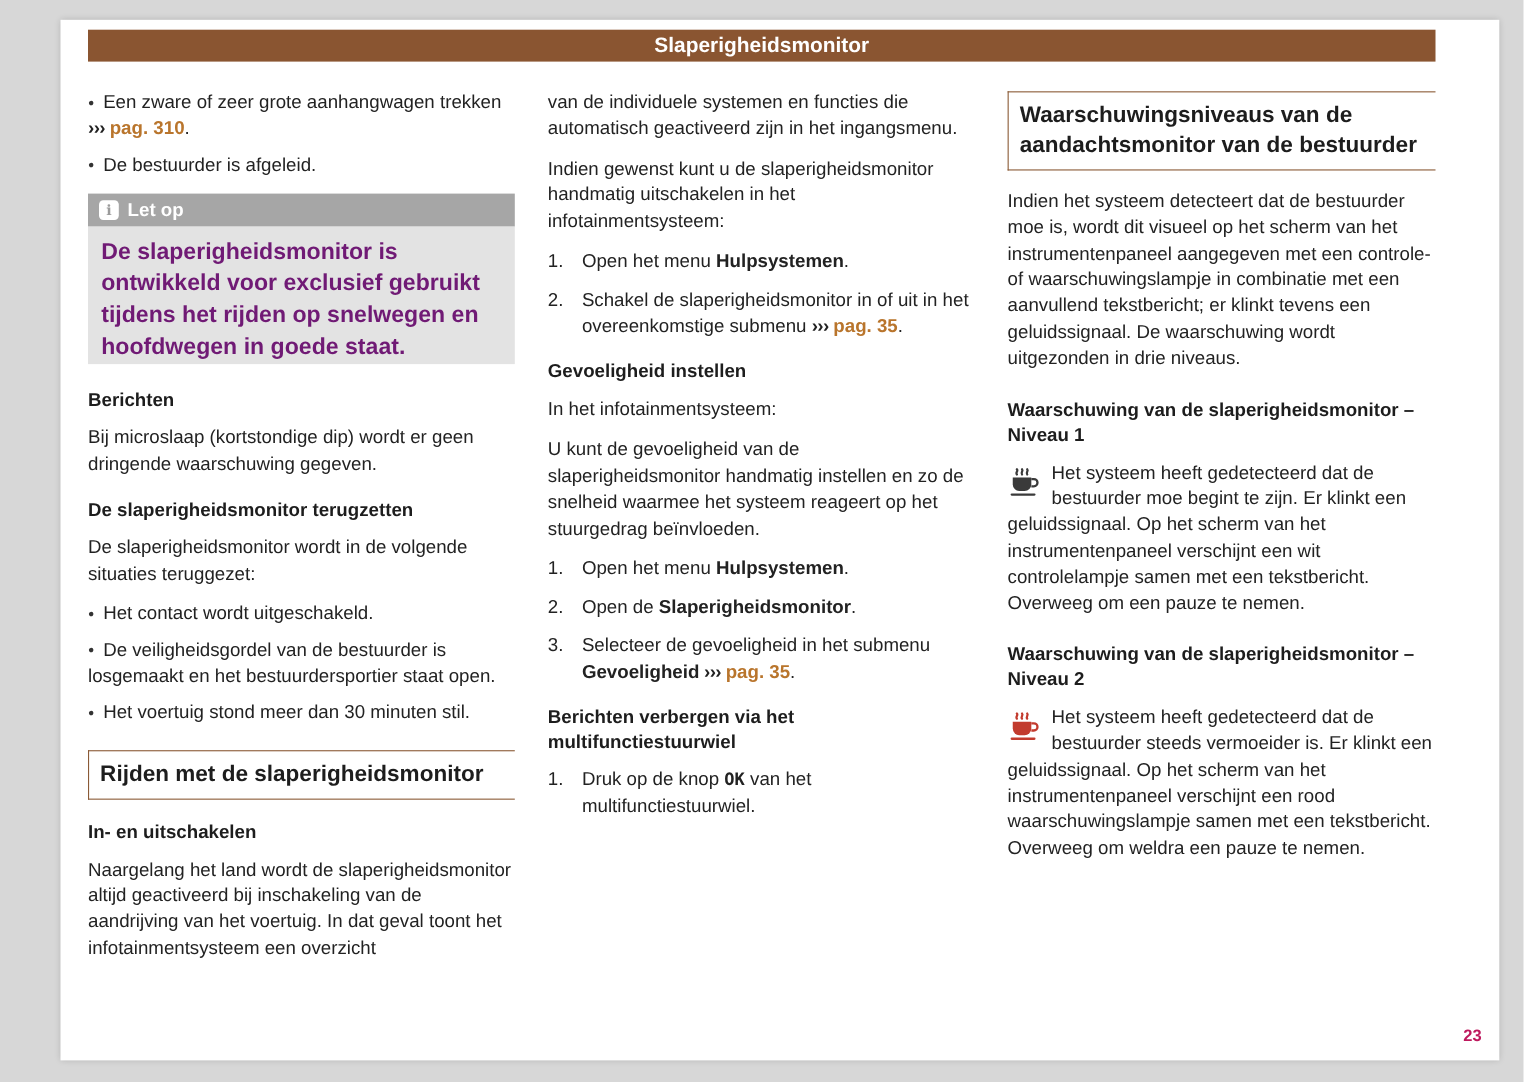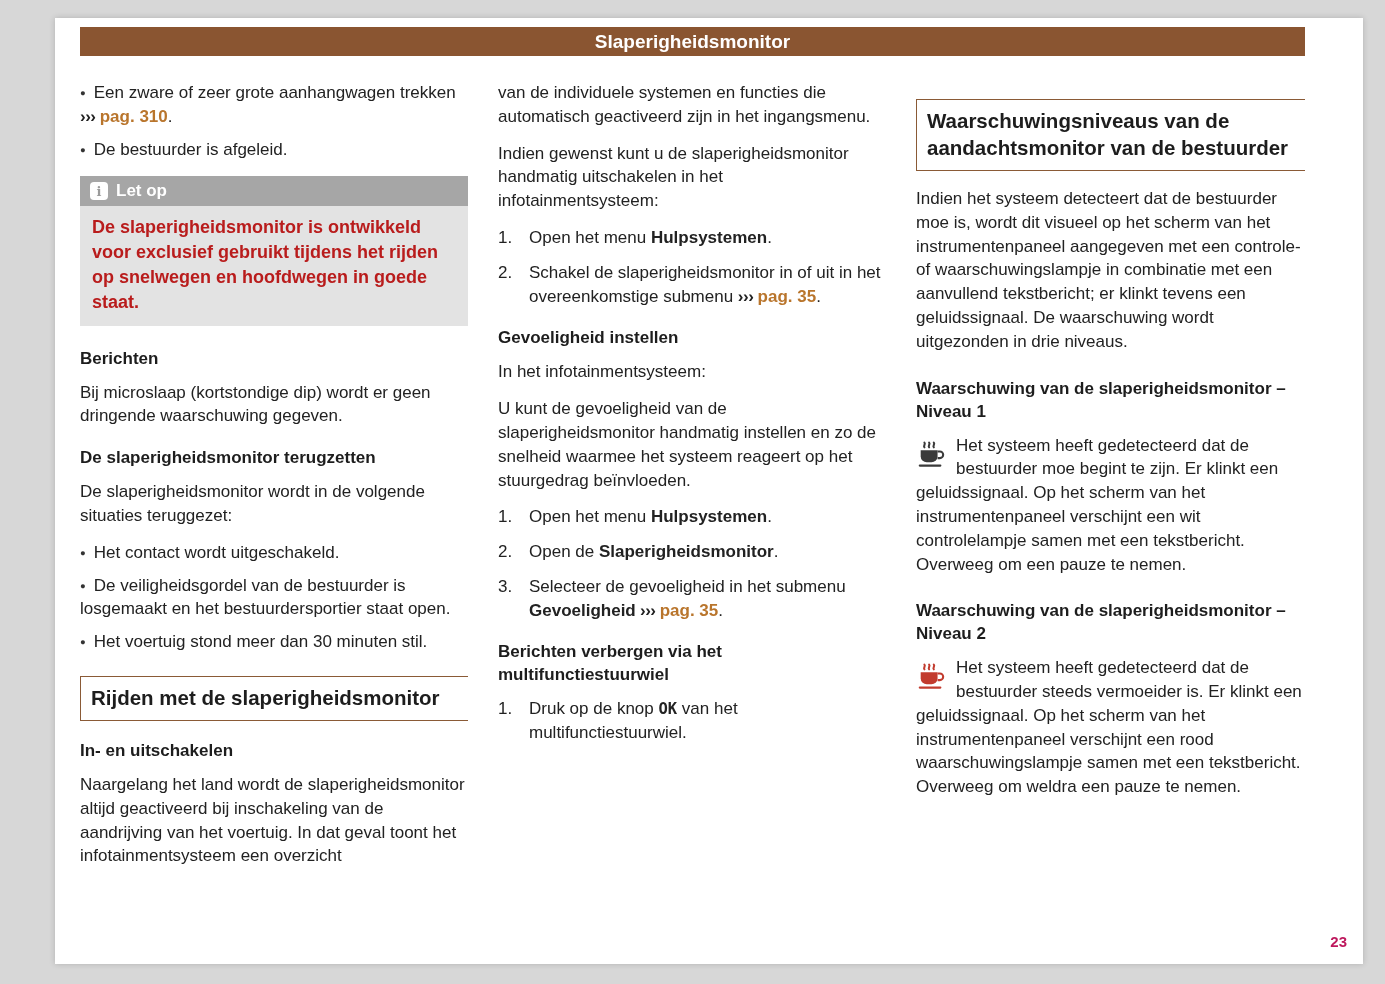--- a/index.html
+++ b/index.html
@@ -10,28 +10,28 @@
     font-weight:bold;font-size:19px;color:#fff;background:#8a5531;margin-bottom:25px;}
   .cols{display:grid;grid-template-columns:388px 388px 389px;column-gap:30px;width:1225px;}
   .col{min-width:0;}
   p{font-size:17px;line-height:1.40;margin:0 0 13px;}
   h3{font-size:17px;line-height:1.35;margin:19px 0 10px;color:#1d1d1d;}
   .bullet{position:relative;margin:0 0 9px;}
   .bullet::before{content:"●";font-size:9.5px;margin-right:8px;position:relative;top:-2px;color:#333;}
   .section{font-size:20.5px;line-height:1.32;font-weight:bold;margin:22px 0 16px;
     padding:7px 2px 9px 10px;border-top:1px solid #8a5a36;border-bottom:1px solid #8a5a36;
     border-left:1px solid #8a5a36;color:#1d1d1d;}
-  .section.first{margin-top:18px;}
+  .section.first{margin-top:2px;}
   .note{margin:15px 0 22px;}
   .note-head{display:flex;align-items:center;gap:8px;background:#a6a6a6;color:#fff;
     font-weight:bold;font-size:17px;padding:4px 10px;height:22px;}
   .note-icon{width:18px;height:18px;background:#fff;border-radius:4px;color:#9b9b9b;
     display:inline-flex;align-items:center;justify-content:center;font-size:13px;font-weight:bold;
     font-family:"DejaVu Serif",serif;flex:none;}
-  .note-body{background:#e3e3e3;padding:9px 12px 11px;font-weight:bold;font-size:18px;line-height:1.38;color:#b91c1c;}
+  .note-body{background:#e3e3e3;padding:9px 12px 0;font-weight:bold;font-size:21px;line-height:1.38;color:#701a75;}
   .li{display:flex;margin:0 0 11px;font-size:17px;line-height:1.4;}
   .num{flex:none;width:31px;}
   .li-body{flex:1;min-width:0;}
   .ref{font-weight:bold;cursor:pointer;}
   .arrow{font-weight:bold;letter-spacing:-.5px;white-space:pre-wrap;}
   .key{font-family:"DejaVu Sans Mono",monospace;font-weight:bold;font-size:15.5px;}
   .lvl-head{margin:24px 0 10px;clear:both;}
   .lvl-text{font-size:17px;line-height:1.4;margin-bottom:14px;}
   .lvl-text::after{content:"";display:block;clear:both;}
   .cup-icon{float:left;width:34px;margin:3px 6px 2px 0;}

